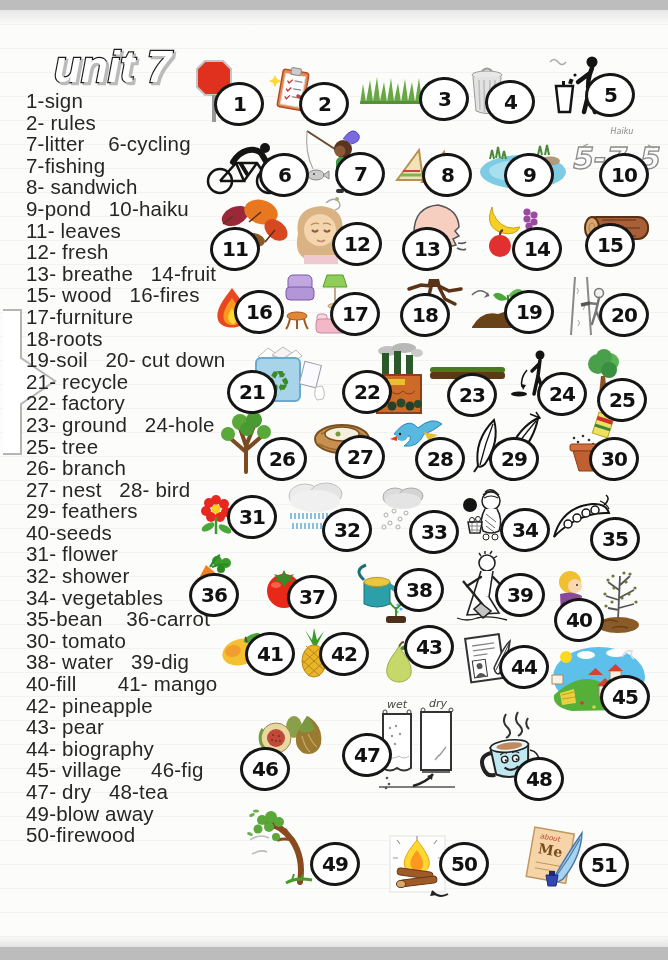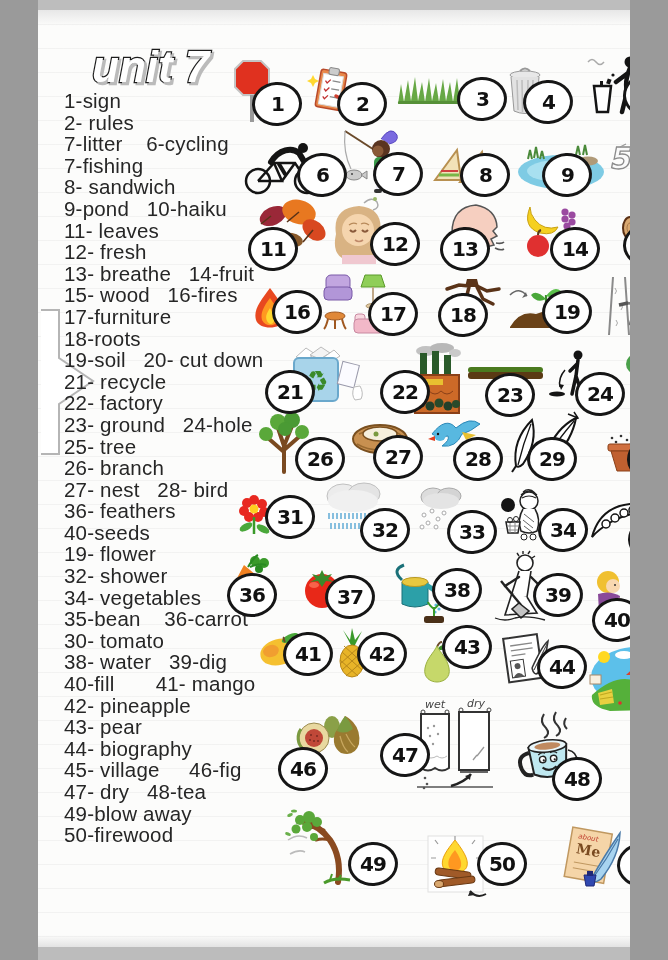--- a/index.html
+++ b/index.html
@@ -1,16 +1,16 @@
 <!DOCTYPE html>
 <html><head>
 <meta charset="utf-8">
 <style>
   html,body{margin:0;padding:0;background:#9a9a9a}
-  .page{position:relative;width:592px;height:960px;margin:0 auto;overflow:hidden;
+  .page{position:relative;width:668px;height:960px;margin:0 auto;overflow:hidden;
     background:#fcfcfb;font-family:"Liberation Sans",sans-serif}
   .scanlines{position:absolute;inset:0;z-index:0;pointer-events:none;
     background:repeating-linear-gradient(180deg,rgba(170,170,170,.12) 0 1px,rgba(255,255,255,0) 1px 24px)}
   .top-bar{position:absolute;left:0;top:0;width:668px;height:10px;background:#bdbdbd;z-index:4}
   .top-fade{position:absolute;left:0;top:10px;width:668px;height:16px;z-index:4;
     background:linear-gradient(#e7e7e7,rgba(255,255,255,0))}
   .bottom-bar{position:absolute;left:0;bottom:0;width:668px;height:13px;background:#bcbcbc;z-index:4}
   .bottom-fade{position:absolute;left:0;bottom:13px;width:668px;height:12px;z-index:4;
     background:linear-gradient(rgba(255,255,255,0),#e3e3e3)}
   .title-svg{position:absolute;left:50px;top:36px;z-index:2}
@@ -55,23 +55,23 @@
       <div class="word-line">15- wood   16-fires</div>
       <div class="word-line">17-furniture</div>
       <div class="word-line">18-roots</div>
       <div class="word-line">19-soil   20- cut down</div>
       <div class="word-line">21- recycle</div>
       <div class="word-line">22- factory</div>
       <div class="word-line">23- ground   24-hole</div>
       <div class="word-line">25- tree</div>
       <div class="word-line">26- branch</div>
       <div class="word-line">27- nest   28- bird</div>
-      <div class="word-line">36- feathers</div>
+      <div class="word-line">29- feathers</div>
       <div class="word-line">40-seeds</div>
-      <div class="word-line">19- flower</div>
+      <div class="word-line">31- flower</div>
       <div class="word-line">32- shower</div>
       <div class="word-line">34- vegetables</div>
       <div class="word-line">35-bean    36-carrot</div>
       <div class="word-line">30- tomato</div>
       <div class="word-line">38- water   39-dig</div>
       <div class="word-line">40-fill       41- mango</div>
       <div class="word-line">42- pineapple</div>
       <div class="word-line">43- pear</div>
       <div class="word-line">44- biography</div>
       <div class="word-line">45- village     46-fig</div>

